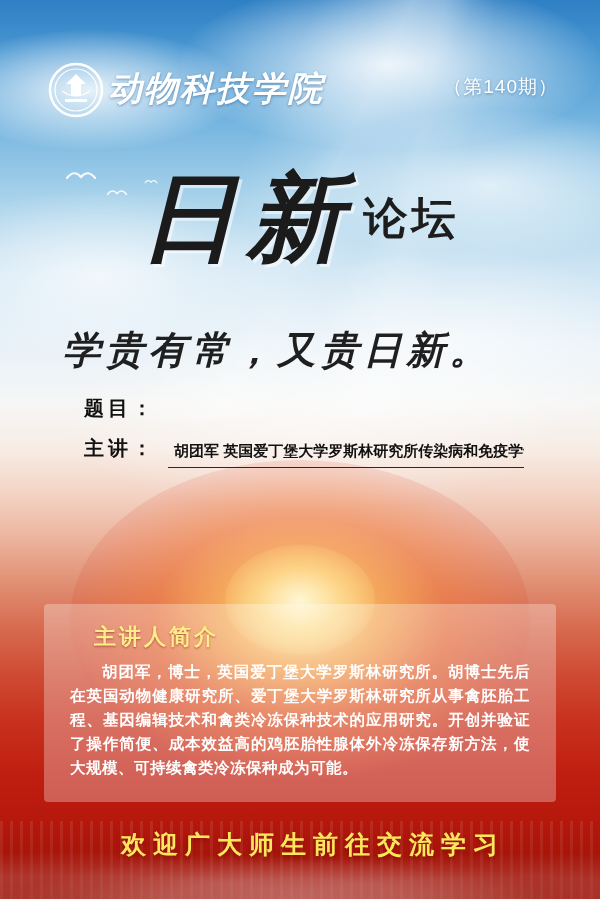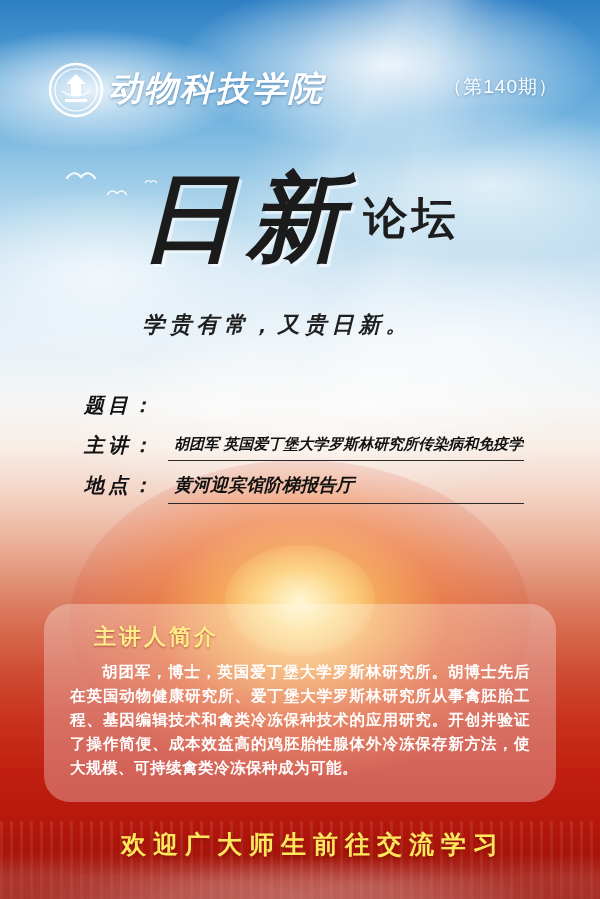--- a/index.html
+++ b/index.html
@@ -122,39 +122,38 @@
     font-family: "DejaVu Serif", serif;
     font-weight: bold;
     font-size: 44px;
     line-height: 1;
     color: #1d1d1d;
     letter-spacing: 4px;
     vertical-align: 18px;
     margin-left: 10px;
   }
   .slogan {
-    position: absolute; left: 0; top: 310px; width: 555px;
+    position: absolute; left: 0; top: 325px; width: 555px;
     text-align: center;
     font-family: "DejaVu Serif", serif;
-    font-size: 22px;
+    font-size: 38px;
     font-weight: bold;
     color: #1f1f1f;
     letter-spacing: 5px;
     font-style: italic;
   }
   
   .info {
     position: absolute; left: 84px; top: 388px; width: 440px;
   }
   .row {
     position: relative;
     height: 40px;
     display: flex;
-    align-items: center;
-    font-style: italic;
+    align-items: flex-end;
   }
   .lbl {
     width: 84px;
     font-size: 20px;
     font-weight: bold;
     color: #111;
     letter-spacing: 4px;
     padding-bottom: 6px;
     white-space: nowrap;
   }
@@ -166,21 +165,21 @@
     padding: 0 2px 6px 6px;
     border-bottom: 1.5px solid #2a2a2a;
     white-space: nowrap;
     overflow: hidden;
   }
   .val.small { font-size: 15px; }
   
   .bio {
     position: absolute; left: 44px; top: 604px; width: 512px;
     background: rgba(255,255,255,.30);
-    border-radius: 26px;
+    border-radius: 4px;
     padding: 18px 26px 22px 26px;
     backdrop-filter: blur(1px);
   }
   .bio-title {
     font-size: 22px; font-weight: bold; color: #ffec8b;
     letter-spacing: 3px;
     margin-left: 24px;
     margin-bottom: 8px;
     text-shadow: 0 1px 2px rgba(120,10,0,.5);
   }
@@ -274,24 +273,20 @@
   <div class="slogan">学贵有常，又贵日新。</div>
 
   <div class="info">
     <div class="row">
       <div class="lbl">题目：</div>
     </div>
     <div class="row">
       <div class="lbl">主讲：</div>
       <div class="val small">胡团军 英国爱丁堡大学罗斯林研究所传染病和免疫学专业博士</div>
     </div>
-    <div class="row">
-      <div class="lbl">地点：</div>
-      <div class="val">黄河迎宾馆阶梯报告厅</div>
-    </div>
   </div>
 
   <div class="bio">
     <div class="bio-title">主讲人简介</div>
     <div class="bio-body">胡团军，博士，英国爱丁堡大学罗斯林研究所。胡博士先后在英国动物健康研究所、爱丁堡大学罗斯林研究所从事禽胚胎工程、基因编辑技术和禽类冷冻保种技术的应用研究。开创并验证了操作简便、成本效益高的鸡胚胎性腺体外冷冻保存新方法，使大规模、可持续禽类冷冻保种成为可能。</div>
   </div>
 
   <div class="skyline"></div>
   <div class="footer-band">欢迎广大师生前往交流学习</div>
 

